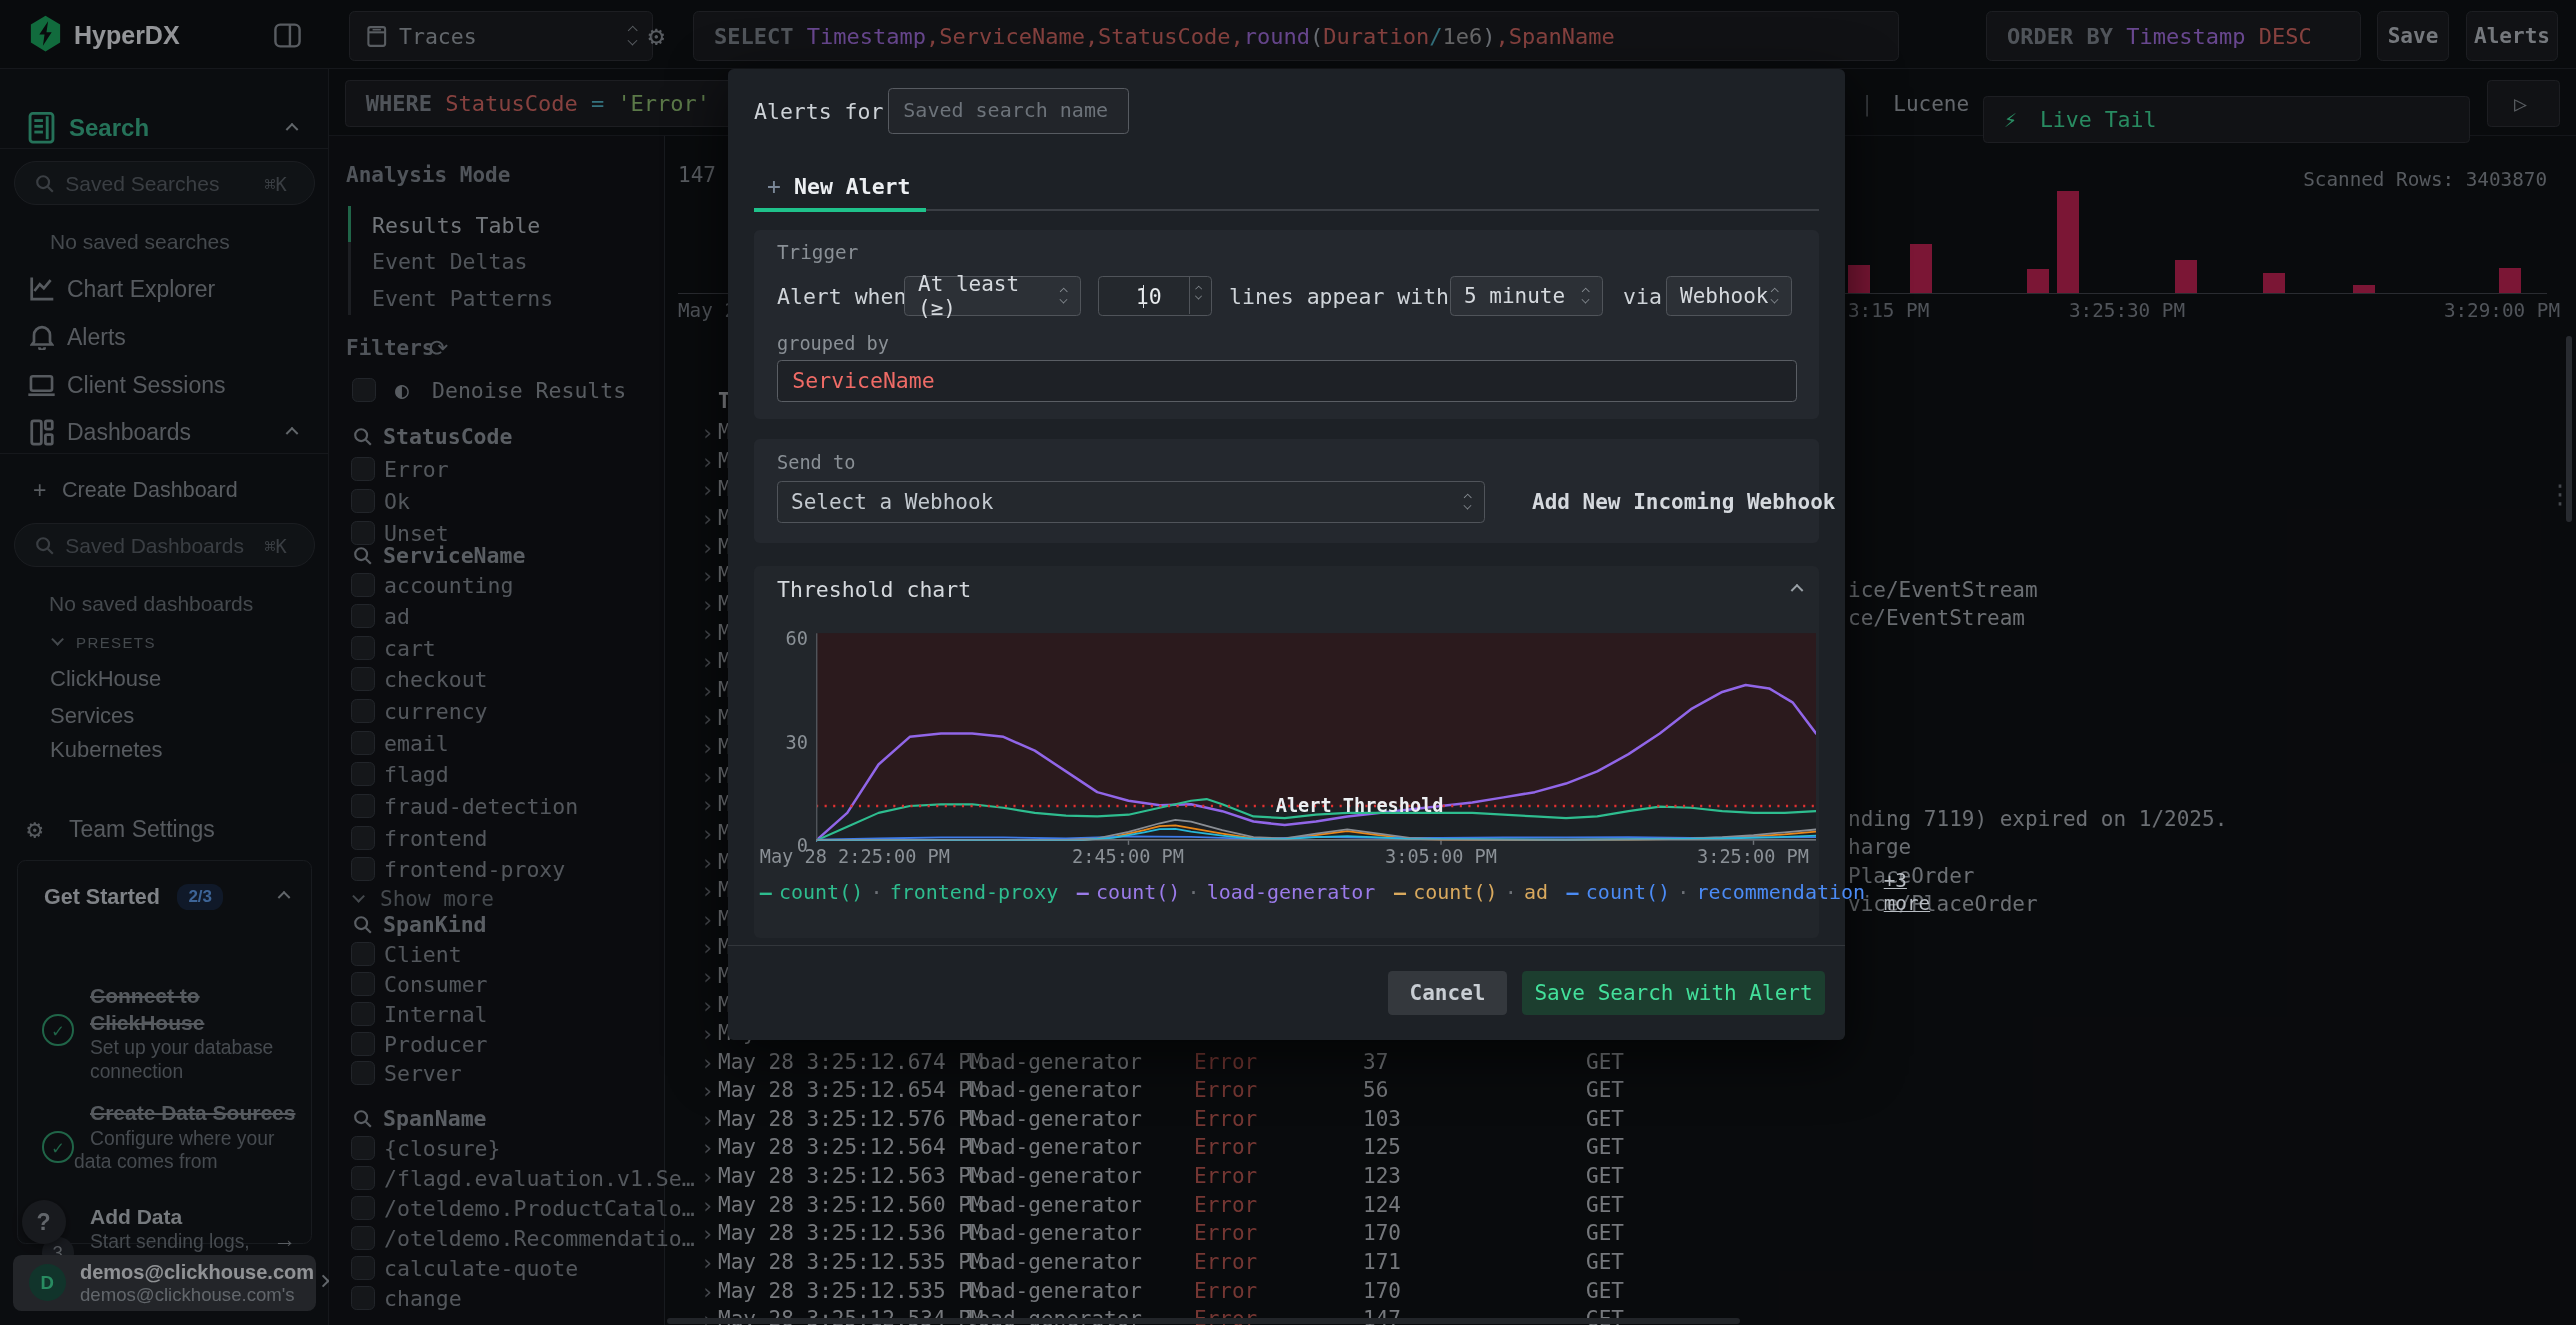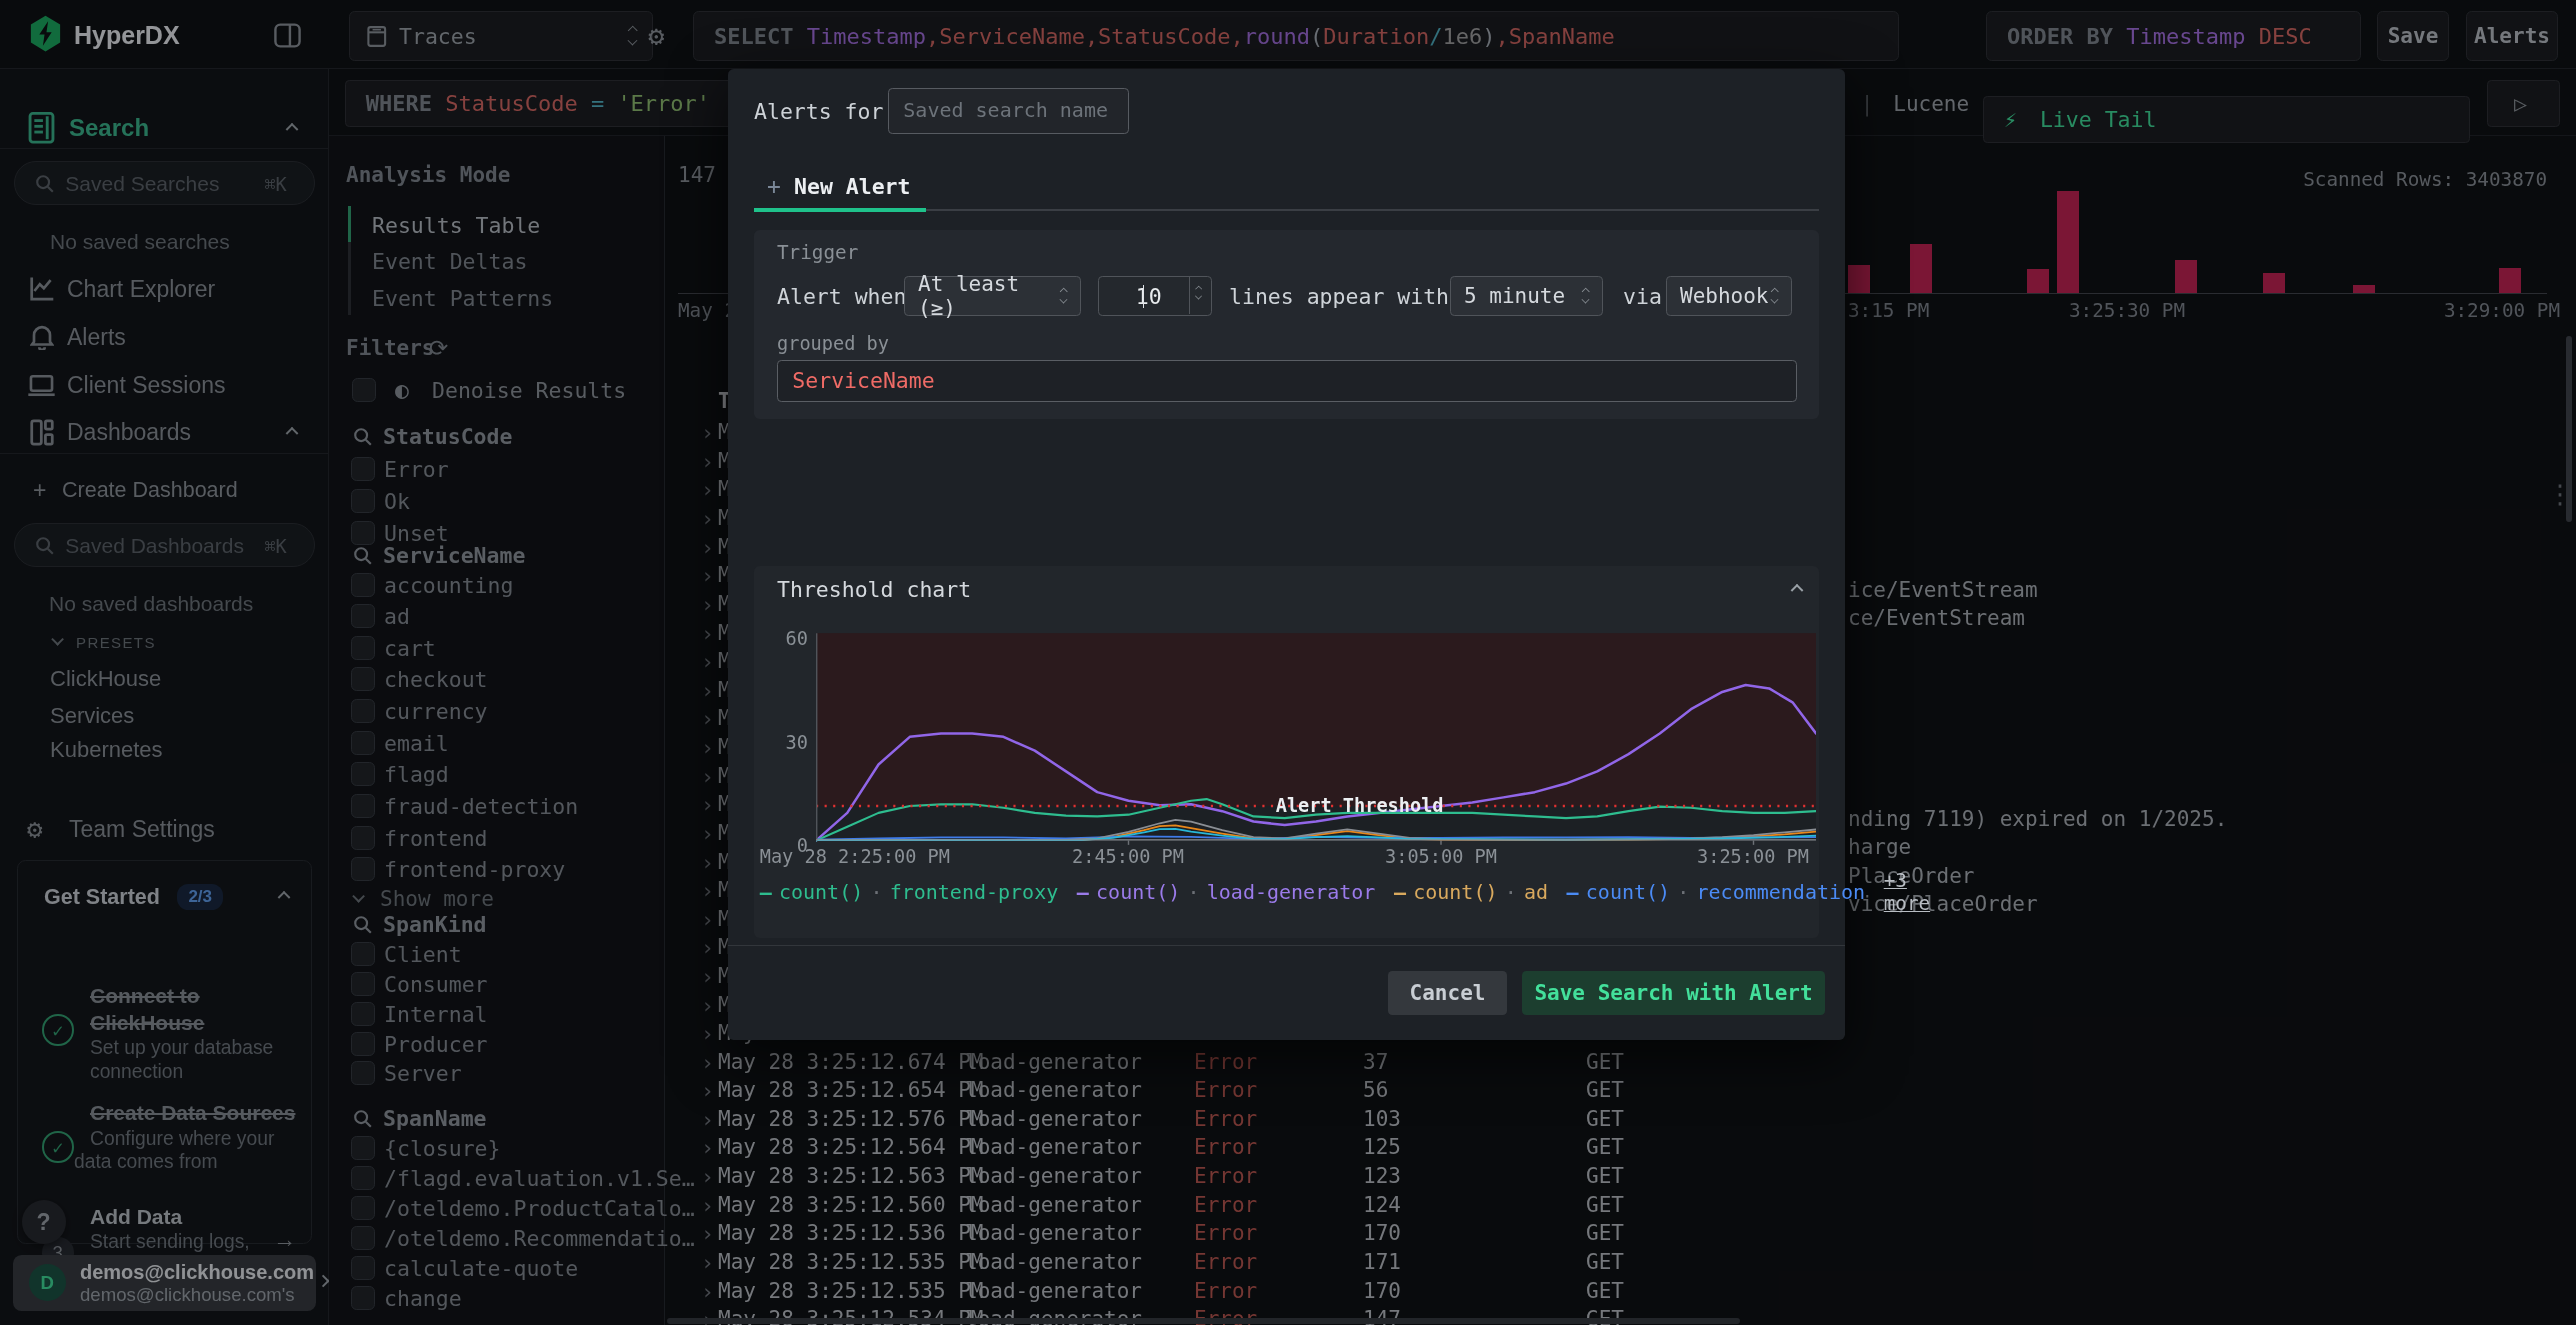--- a/index.html
+++ b/index.html
@@ -543,20 +543,31 @@
             <i class="u"></i>
             <i class="d"></i>
           </span>
       </div>
       <div class="t" style="left:23px;top:113px;font-size:18.6px;color:#8a9096;">grouped by</div>
       <div class="abs" style="left:23px;top:130px;width:1020px;height:42px;background:#1e2126;border:1.4px solid #5a5e64;border-radius:4.3px;box-sizing:border-box;">
         <span class="t" style="left:14.3px;top:19.3px;font-size:21.5px;color:#ef6b66;">ServiceName</span>
       </div>
     </div>
 
+    <div class="panel" style="top:370px;height:104px;">
+      <div class="t" style="left:23px;top:23px;font-size:18.6px;color:#8a9096;">Send to</div>
+      <div class="mselect" style="left:23px;top:42px;width:708px;height:42px;background:#24282d;">
+        <span style="color:#c3c9cf;">Select a Webhook</span>
+        <span class="updown" style="transform:scale(.8);">
+            <i class="u"></i>
+            <i class="d"></i>
+          </span>
+      </div>
+      <div class="t" style="left:778px;top:63px;font-size:21px;font-weight:bold;color:#d5d9de;">Add New Incoming Webhook</div>
+    </div>
 
     <div class="panel" style="top:497px;height:372px;background:#22262b;">
       <div class="t" style="left:23px;top:23px;font-size:21.5px;color:#d5d9de;">Threshold chart</div>
       <span class="chev up" style="position:absolute;left:1039px;top:20px;color:#9aa1a7;"></span>
 
       <div class="t" style="left:54px;top:72px;transform:translate(-100%,-50%);font-size:18.6px;color:#8a9096;">60</div>
       <div class="t" style="left:54px;top:176px;transform:translate(-100%,-50%);font-size:18.6px;color:#8a9096;">30</div>
       <div class="t" style="left:54px;top:279px;transform:translate(-100%,-50%);font-size:18.6px;color:#8a9096;">0</div>
       <div id="alert-chart" class="abs" style="left:62px;top:67px;width:1000px;height:212px;"><svg width="1000" height="212" viewBox="0 0 1398 296">
             <rect x="0" y="0" width="1398" height="241.66666666666669" fill="#2b1a1d"></rect>
@@ -608,18 +619,18 @@
           </div>
           <span style="color: rgb(184, 189, 195); text-decoration: underline; font-size: 19.3px;">+3 more</span>
         </div>
     </div>
 
     <div class="abs" style="left:0;top:876px;width:1117px;height:1.4px;background:#32363b;"></div>
     <div class="abs sans mono" style="left:660px;top:902px;width:119px;height:44px;background:#34383d;border-radius:4.3px;display:flex;align-items:center;justify-content:center;">
       <span style="font-size:21px;font-weight:bold;color:#c9ced4;">Cancel</span>
     </div>
     <div class="abs mono" style="left:794px;top:902px;width:303px;height:44px;background:#1c3e2f;border-radius:4.3px;display:flex;align-items:center;justify-content:center;">
-      <span style="font-size:21px;font-weight:bold;color:#43e09b;">Save Search with Alert</span>
+      <span style="font-size:21px;font-weight:normal;color:#43e09b;">Save Search with Alert</span>
     </div>
   </div>
 
 </div>
 
 
 </body></html>

